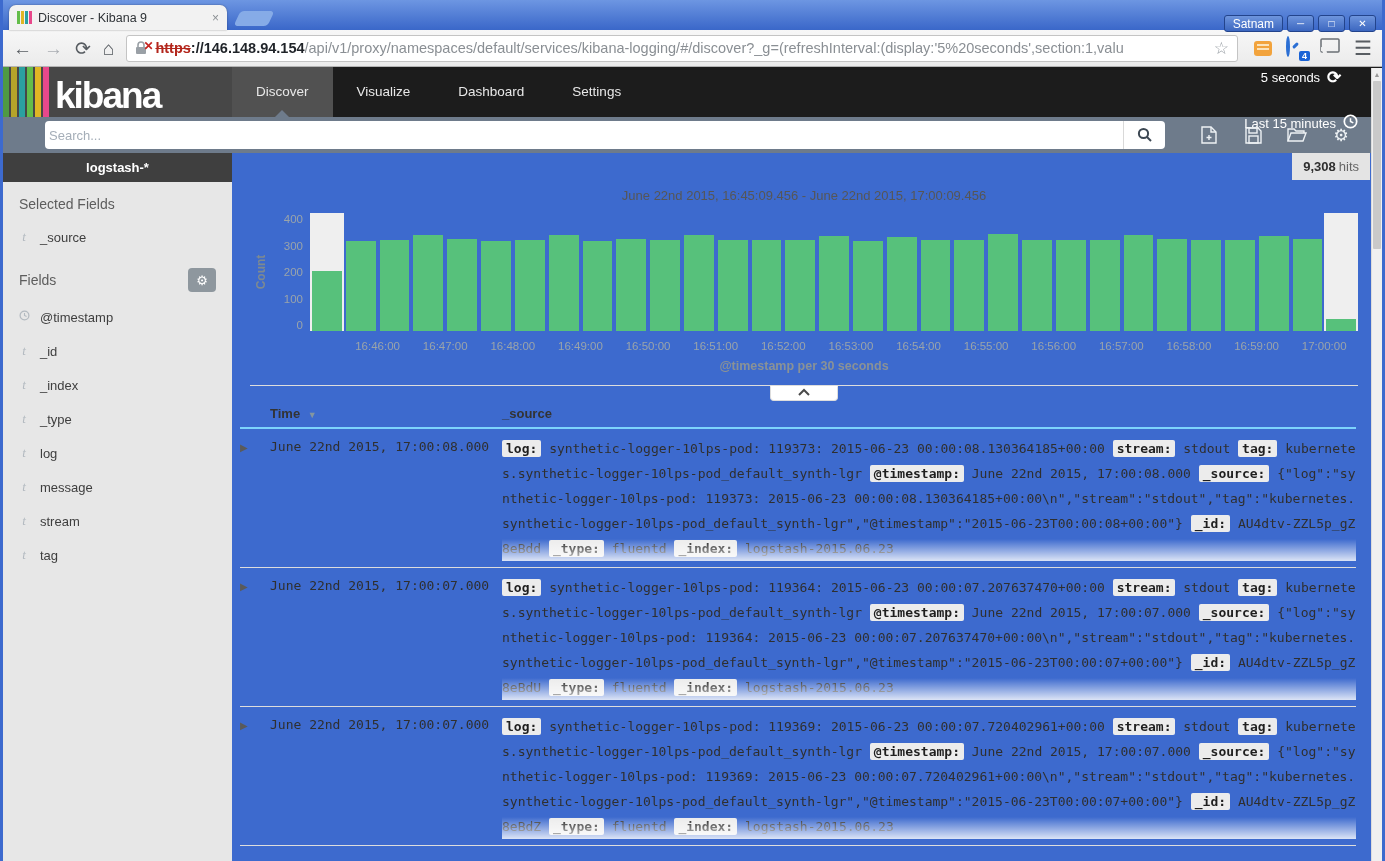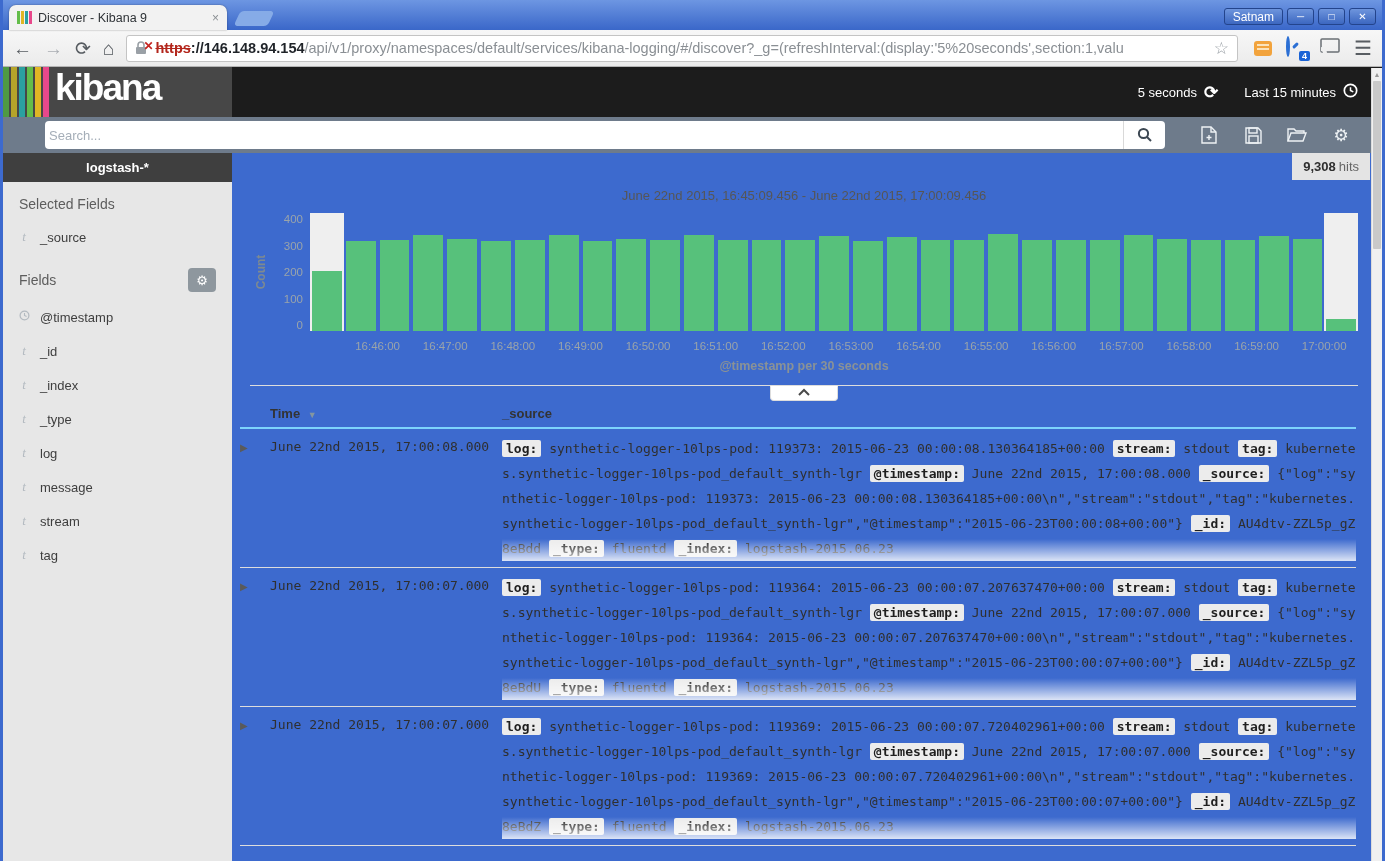--- a/index.html
+++ b/index.html
@@ -7,21 +7,21 @@
   .window { width:1385px; height:861px; background:#3d6ace; padding:0 3px; position:relative; }
 
   
   .titlebar { height:30px; background:linear-gradient(#6d96e2,#3a67c9); display:flex; align-items:flex-end; padding-left:6px; position:relative; }
   .tab { height:25px; width:218px; background:#f2f2f2; border-radius:7px 7px 0 0; display:flex; align-items:center; padding:0 8px; box-shadow:0 0 2px rgba(0,0,0,.4); }
   .favicon { display:flex; gap:1px; height:13px; margin-right:6px; }
   .favicon i { width:3px; height:100%; display:block; }
   .tab-title { font-size:12.5px; color:#2f3337; white-space:nowrap; overflow:hidden; flex:1; }
   .tab-close { color:#8b9094; font-size:12px; margin-left:6px; cursor:default; }
   .newtab { width:34px; height:15px; background:#86abe7; border-radius:4px; transform:skewX(-25deg); margin:0 0 4px 10px; }
-  .title-controls { position:absolute; right:6px; top:8px; display:flex; gap:4px; }
+  .title-controls { position:absolute; right:6px; top:15px; display:flex; gap:4px; }
   .win-btn { height:17px; min-width:27px; border:1px solid #23448c; border-radius:3px; background:linear-gradient(#6e95dd,#3c67c0); color:#fff; font-size:10px; display:flex; align-items:center; justify-content:center; padding:0 8px; }
 
   
   .toolbar { height:37px; background:linear-gradient(#f7f7f7,#ebebeb); border-bottom:1px solid #b4b4b4; display:flex; align-items:center; padding:0 10px; gap:12px; }
   .tb-icon { font-size:19px; color:#565b60; line-height:1; }
   .tb-icon.disabled { color:#a9adb2; }
   .urlbar { flex:1; height:27px; background:#fff; border:1px solid #c4c4c4; border-radius:3px; display:flex; align-items:center; padding:0 8px; font-size:14.5px; white-space:nowrap; overflow:hidden; }
   .lockbadge { position:relative; width:20px; height:16px; flex:0 0 auto; }
   .lockbadge svg { position:absolute; left:0; top:1px; }
   .lockbadge .redx { position:absolute; left:8px; top:-1px; color:#c5221f; font-weight:bold; font-size:12px; }
@@ -33,29 +33,29 @@
   .ext-orange { width:18px; height:15px; background:#f2a33c; border-radius:3px; position:relative; }
   .ext-orange::after { content:""; position:absolute; left:3px; right:3px; top:3px; height:2px; background:#fbe3bb; box-shadow:0 4px 0 #fbe3bb; }
   .ext-phone { position:relative; width:20px; height:20px; }
   .ext-phone .ring { width:17px; height:17px; border:2.5px solid #2b6fd4; border-radius:50%; }
   .ext-phone .handset { position:absolute; left:6px; top:6px; width:7px; height:3px; background:#2b6fd4; border-radius:2px; transform:rotate(-45deg); }
   .ext-badge { position:absolute; right:-4px; bottom:-3px; background:#1a63d6; color:#fff; font-size:9px; font-weight:bold; padding:0 3px; border-radius:2px; }
   .menu-icon { font-size:20px; color:#585d62; }
 
   
   .knav { height:50px; display:flex; background:#1c1c1c; color:#fff; }
-  .klogo { width:229px; background:#474747; display:flex; align-items:flex-start; overflow:hidden; }
+  .klogo { width:229px; background:#474747; display:flex; align-items:flex-end; overflow:hidden; }
   .kstripes { display:flex; gap:2px; height:50px; margin-right:6px; }
   .kstripes i { width:6px; height:100%; display:block; }
   .kbrand { font-size:37px; font-weight:bold; letter-spacing:-2px; color:#fff; }
   .nav-items { display:flex; }
   .nav-item { padding:0 24px; line-height:50px; font-size:13.5px; color:#e8e8e8; position:relative; cursor:pointer; }
   .nav-item.active { background:#515151; }
   .nav-item.active::after { content:""; position:absolute; left:50%; bottom:0; transform:translateX(-50%); border-left:7px solid transparent; border-right:7px solid transparent; border-bottom:7px solid #6e7b8b; }
-  .knav-right { margin-left:auto; display:flex; align-items:center; gap:26px; padding-right:24px; font-size:13px; }
+  .knav-right { margin-left:auto; display:flex; align-items:center; gap:26px; padding-right:24px; font-size:13px;flex-direction:column; }
   .knav-widget { display:flex; align-items:center; gap:7px; }
   .refresh-glyph { font-size:17px; font-weight:bold; }
 
   
   .searchbar { height:36px; background:#6e7b8b; display:flex; align-items:center; padding:0 14px 0 42px; }
   .search-group { flex:1; display:flex; height:28px; max-width:1120px; }
   .search-input { flex:1; border:none; border-radius:4px 0 0 4px; padding:0 4px; font-size:13px; color:#333; font-family:"Liberation Sans",sans-serif; }
   .search-input::placeholder { color:#a5aeb8; }
   .search-btn { width:42px; background:#fff; border:none; border-left:1px solid #d9d9d9; border-radius:0 4px 4px 0; display:flex; align-items:center; justify-content:center; }
   .sbar-icons { display:flex; align-items:center; margin-left:22px; }
@@ -178,20 +178,26 @@
       <span class="kstripes" id="kstripes">
           <i style="background: rgb(79, 154, 68);"></i>
           <i style="background: rgb(181, 164, 42);"></i>
           <i style="background: rgb(43, 160, 160);"></i>
           <i style="background: rgb(99, 189, 74);"></i>
           <i style="background: rgb(224, 182, 36);"></i>
           <i style="background: rgb(232, 72, 139);"></i>
         </span>
       <span class="kbrand">kibana</span>
     </div>
+    <div class="nav-items" id="nav-items">
+        <div class="nav-item active">Discover</div>
+        <div class="nav-item">Visualize</div>
+        <div class="nav-item">Dashboard</div>
+        <div class="nav-item">Settings</div>
+      </div>
     <div class="knav-right">
       <div class="knav-widget">
         <span>5 seconds</span>
         <span class="refresh-glyph">⟳</span>
       </div>
       <div class="knav-widget">
         <span>Last 15 minutes</span>
         <span>
           <svg width="15" height="15" viewBox="0 0 16 16">
               <circle cx="8" cy="8" r="6.6" fill="none" stroke="#fff" stroke-width="1.8"></circle>

